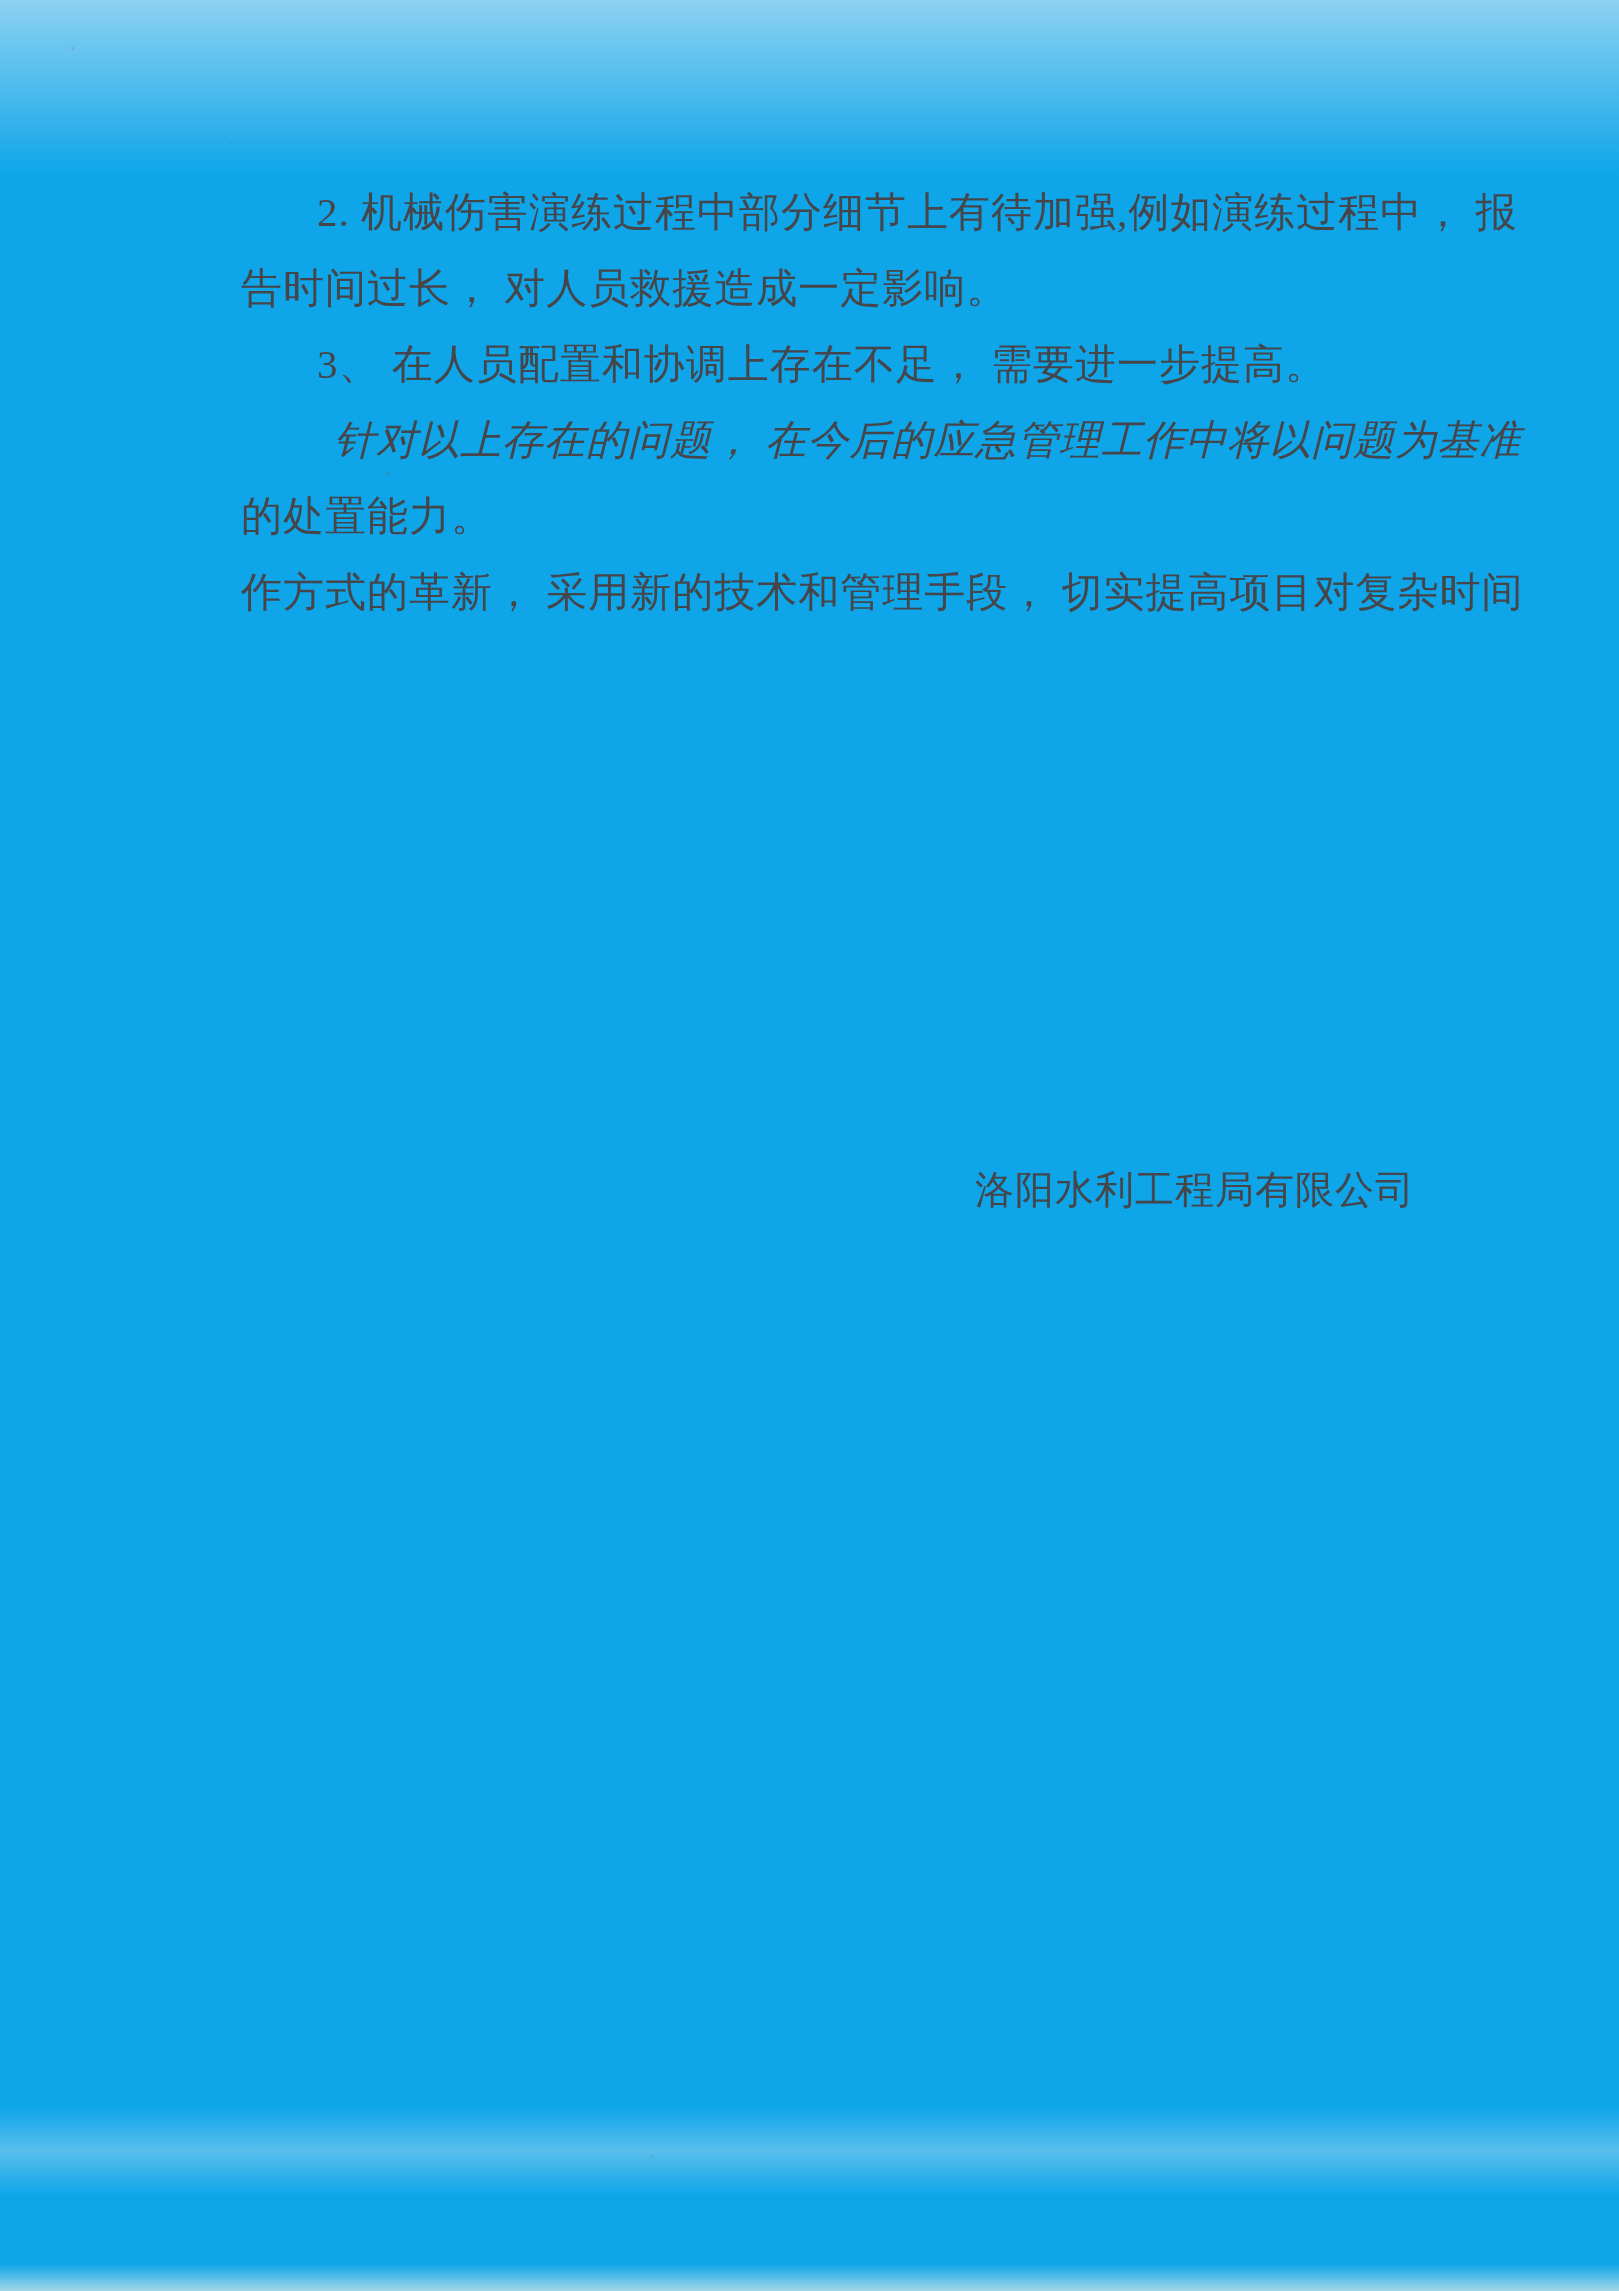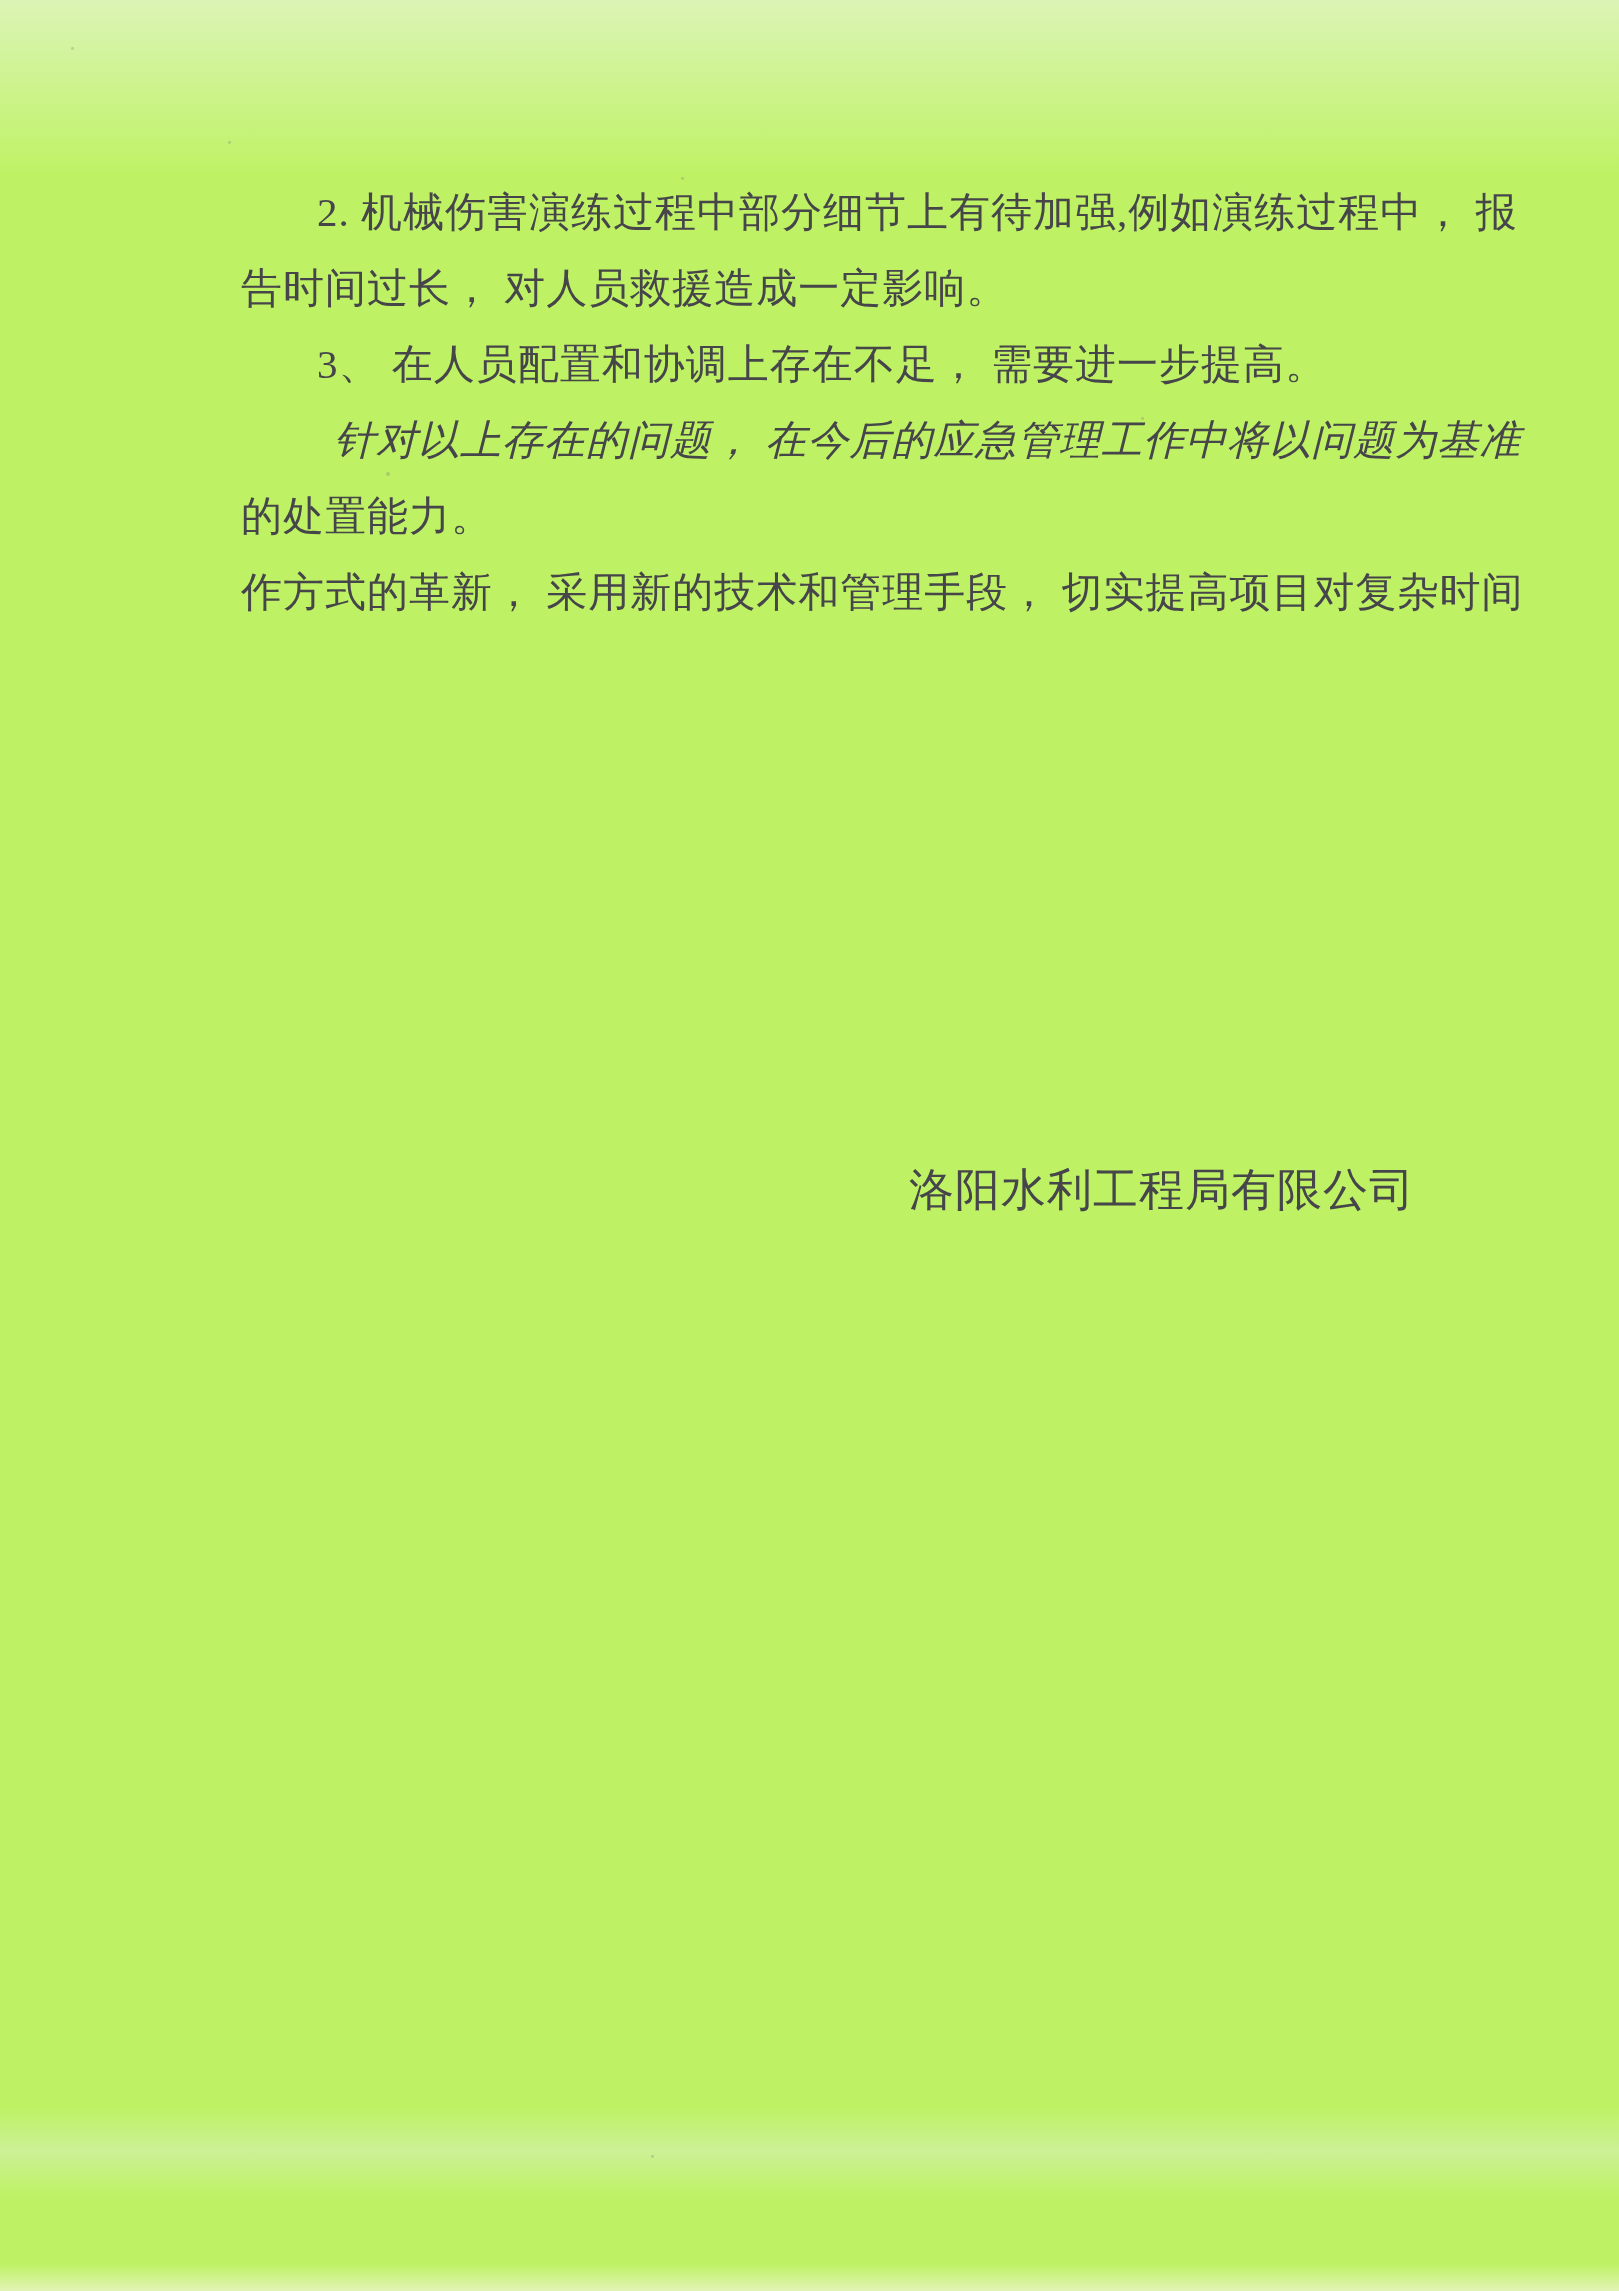--- a/index.html
+++ b/index.html
@@ -5,21 +5,21 @@
   html, body {
     margin: 0;
     padding: 0;
     background: #e9e9e9;
   }
   .page {
     position: relative;
     width: 1619px;
     height: 2292px;
     margin: 0 auto;
-    background: #bef264;
+    background: #0ea5e9;
     overflow: hidden;
     font-family: "Liberation Serif", "DejaVu Serif", serif;
     color: #46464a;
   }
   
   .page::before {
     content: "";
     position: absolute;
     inset: 0;
     background:
@@ -49,21 +49,21 @@
     margin: 0;
     padding: 0;
   }
   .body-text p.indent-2 { padding-left: 76px; }
   .body-text p.indent-2b { padding-left: 93px; font-style: italic; }
   .signature-block {
     position: absolute;
     top: 1152px;
     right: 204px;
     text-align: left;
-    font-size: 45px;
+    font-size: 39px;
     line-height: 76px;
     letter-spacing: 1px;
     white-space: nowrap;
   }
   .signature-block p { margin: 0; padding: 0; }
   
   .speck {
     position: absolute;
     width: 3.9px;
     height: 3.9px;

